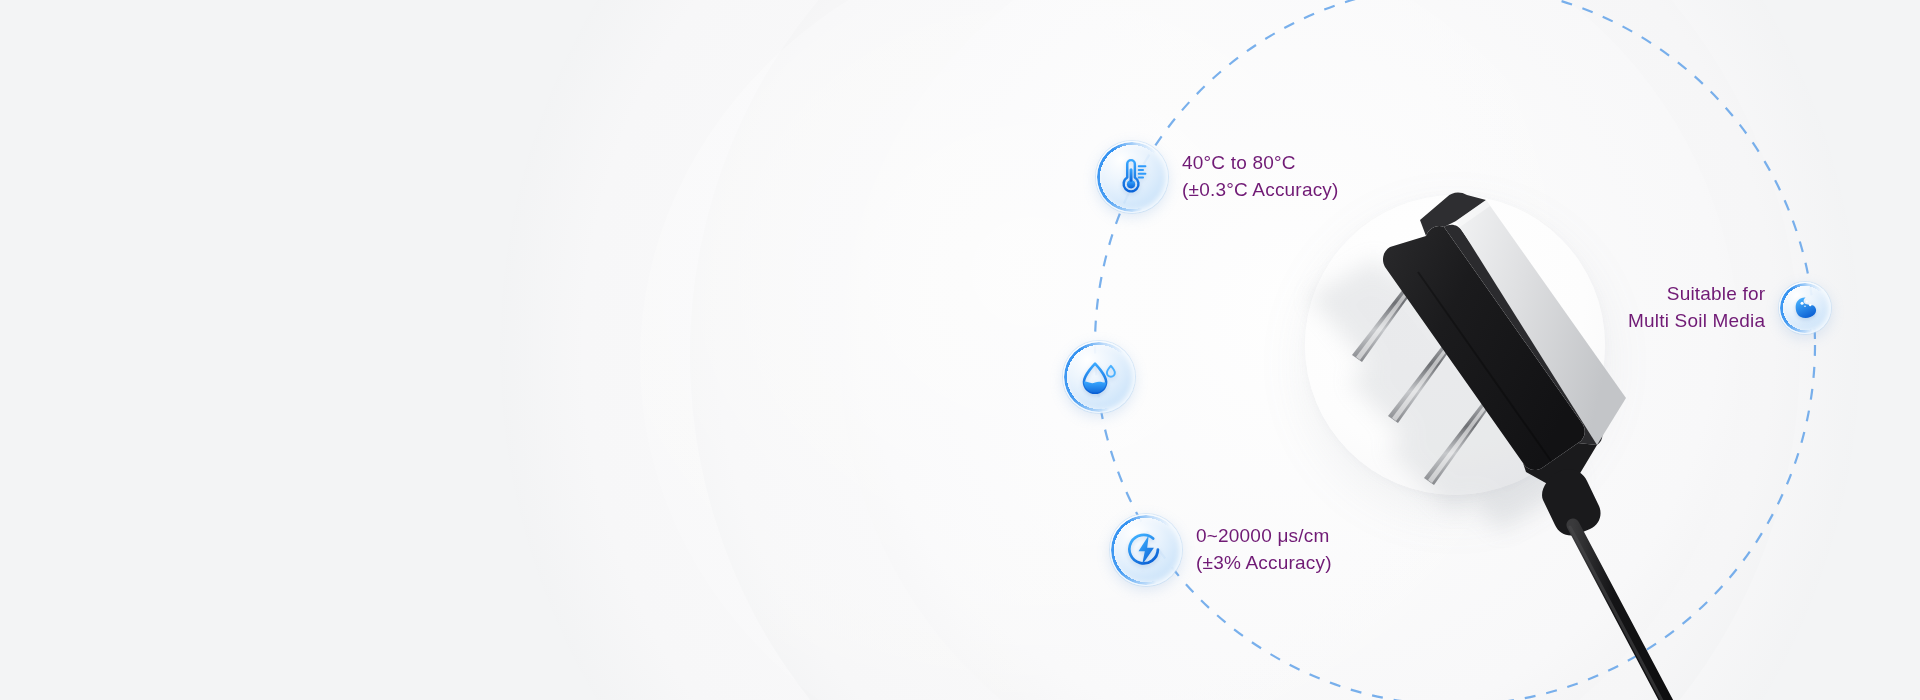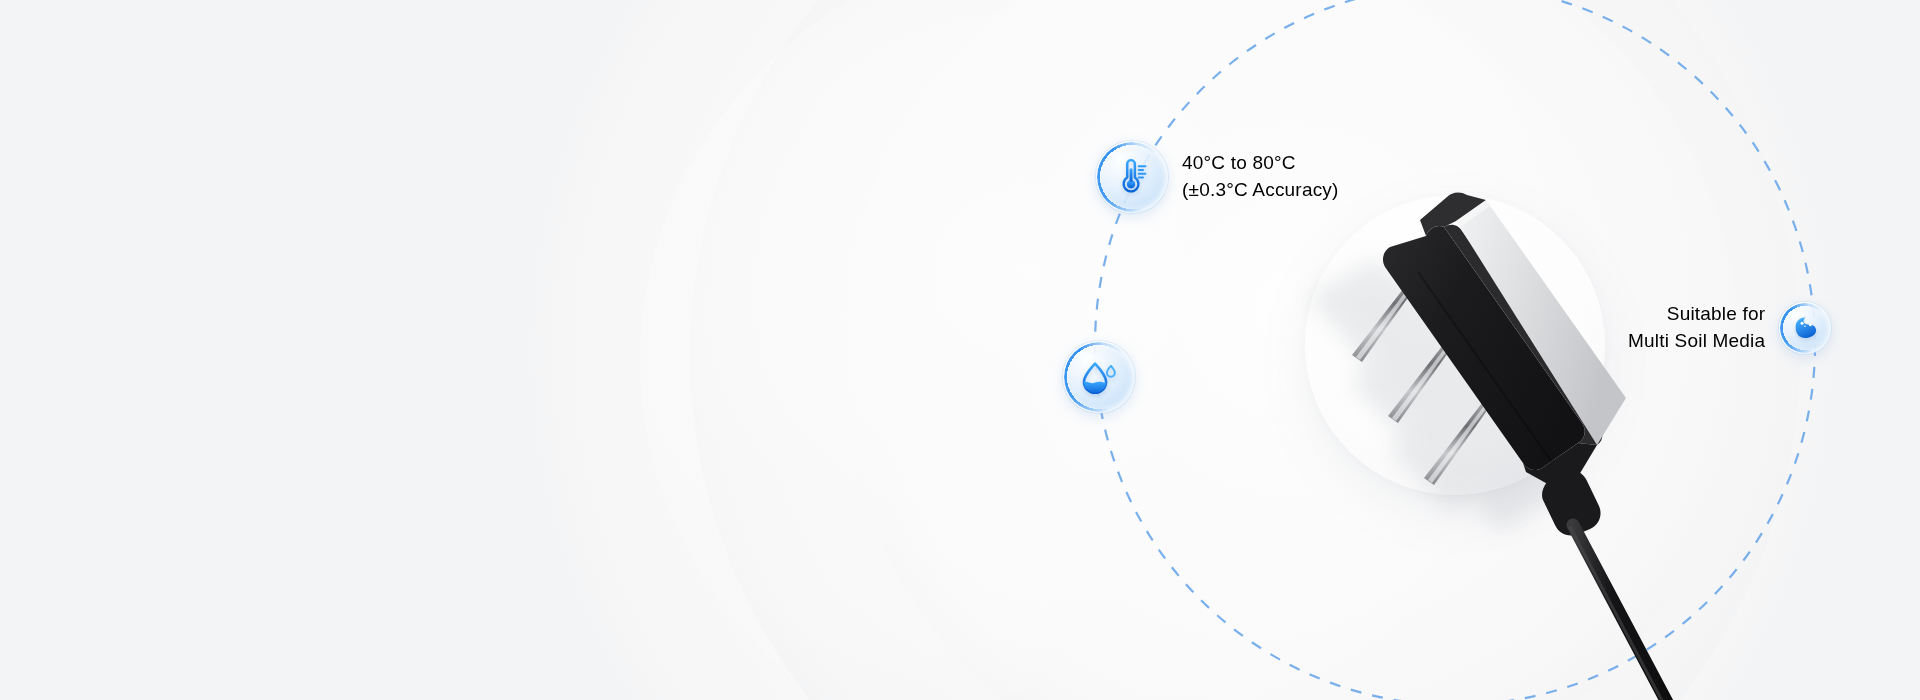--- a/index.html
+++ b/index.html
@@ -38,21 +38,21 @@
 
   
   .orbit{position:absolute;left:0;top:0;width:1920px;height:700px;overflow:visible;}
 
   
   .product{position:absolute;left:1290px;top:180px;width:360px;height:440px;}
   .product svg{display:block;overflow:visible;}
 
   
   .feature{position:absolute;display:flex;align-items:center;gap:14px;}
-  .feature.right-side{flex-direction:row-reverse;margin-top:20px;}
+  .feature.right-side{flex-direction:row-reverse;}
   .badge{
     position:relative;width:72px;height:72px;border-radius:50%;flex:0 0 72px;
     background:
       radial-gradient(circle at 34% 26%, rgba(255,255,255,.95) 0%, rgba(233,243,253,.92) 34%, rgba(202,227,250,.92) 72%, rgba(178,213,247,.95) 100%);
     box-shadow:
       inset 0 -2px 7px rgba(255,255,255,.95),
       inset 0 3px 9px rgba(255,255,255,.85),
       0 4px 14px rgba(110,160,220,.22),
       0 0 0 1px rgba(200,225,248,.55);
     display:flex;align-items:center;justify-content:center;
@@ -65,21 +65,21 @@
     pointer-events:none;
   }
   .badge .glyph{position:relative;z-index:2;width:38px;height:38px;display:block;filter:drop-shadow(0 2px 2px rgba(90,140,200,.28));}
   .badge-halo{
     position:absolute;left:-9px;top:-9px;width:90px;height:90px;border-radius:50%;
     background:radial-gradient(circle, rgba(170,210,248,.30) 0%, rgba(170,210,248,.12) 58%, rgba(170,210,248,0) 72%);
     z-index:-1;
   }
   .feature-text{line-height:1.42;white-space:nowrap;}
   .feature-text .line{
-    font-size:19px;color:#000000;letter-spacing:.2px;
+    font-size:19px;color:#701a75;letter-spacing:.2px;
   }
   .feature.right-side .feature-text{text-align:right;}
   .badge.small{width:52px;height:52px;flex:0 0 52px;}
   .badge.small .glyph{width:28px;height:28px;}
   .badge.small::after{
     -webkit-mask:radial-gradient(circle, transparent 0 22px, #000 22px 26px, transparent 26px);
             mask:radial-gradient(circle, transparent 0 22px, #000 22px 26px, transparent 26px);
   }
   .badge.small .badge-halo{left:-7px;top:-7px;width:66px;height:66px;}
 
@@ -255,20 +255,39 @@
         </defs>
         <path d="M19 7 C19 7 33 21.5 33 30 A14 14 0 0 1 5 30 C5 21.5 19 7 19 7 Z" fill="none" stroke="url(#dg)" stroke-width="3.2" stroke-linejoin="round"></path>
         <g clip-path="url(#dclip)">
           <path d="M2 31 C8 27 12 34 19 31 C26 28 31 33 37 30 L37 47 L2 47 Z" fill="url(#dg)"></path>
         </g>
         <path d="M39 10 C39 10 44 15.5 44 18.6 A5 5 0 0 1 34 18.6 C34 15.5 39 10 39 10 Z" fill="none" stroke="#49b0ff" stroke-width="2.5" stroke-linejoin="round"></path>
       </svg>
     </div>
   </div>
 
+  <div class="feature" id="feat-conductivity">
+    <div class="badge">
+      <div class="badge-halo"></div>
+      <svg class="glyph" viewBox="0 0 48 48">
+        <defs>
+          <linearGradient id="lg" x1="0.2" y1="0" x2="0.8" y2="1">
+            <stop offset="0%" stop-color="#3fb0ff"></stop>
+            <stop offset="100%" stop-color="#0a5fd4"></stop>
+          </linearGradient>
+        </defs>
+        <path d="M33 9.5 A18 18 0 1 0 39 23.5" fill="none" stroke="url(#lg)" stroke-width="3.4" stroke-linecap="round"></path>
+        <path d="M27.5 5.5 L14.5 25.5 L22.5 25.5 L19 43 L34 21 L25.5 21 Z" fill="url(#lg)"></path>
+      </svg>
+    </div>
+    <div class="feature-text">
+      <div class="line">0~20000 μs/cm</div>
+      <div class="line">(±3% Accuracy)</div>
+    </div>
+  </div>
 
   <div class="feature right-side" id="feat-soil">
     <div class="badge small">
       <div class="badge-halo"></div>
       <svg class="glyph" viewBox="0 0 48 48">
         <defs>
           <linearGradient id="sg" x1="0.2" y1="0" x2="0.7" y2="1">
             <stop offset="0%" stop-color="#4ab4ff"></stop>
             <stop offset="100%" stop-color="#0b5ed2"></stop>
           </linearGradient>

